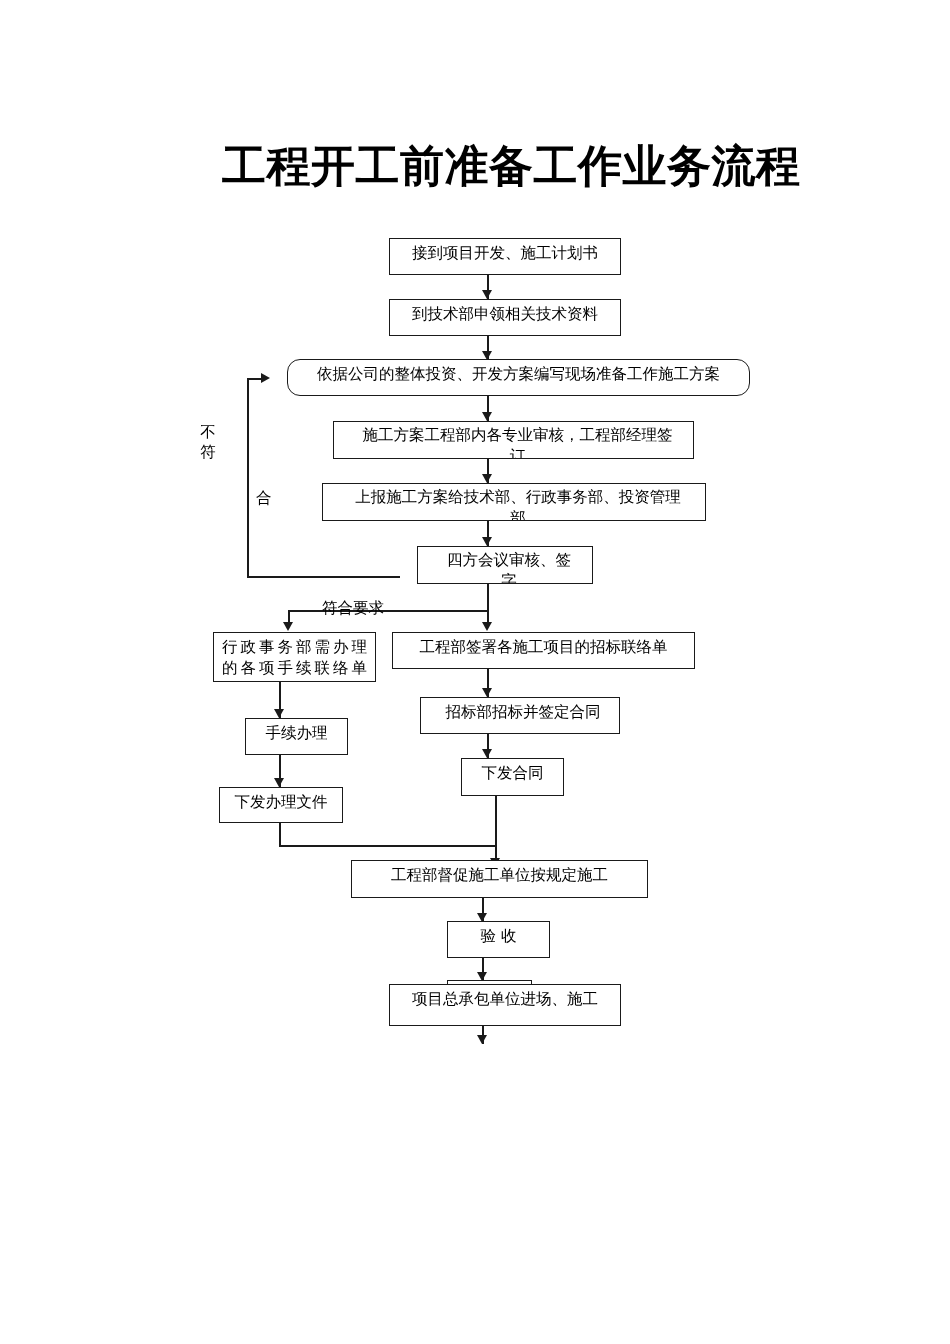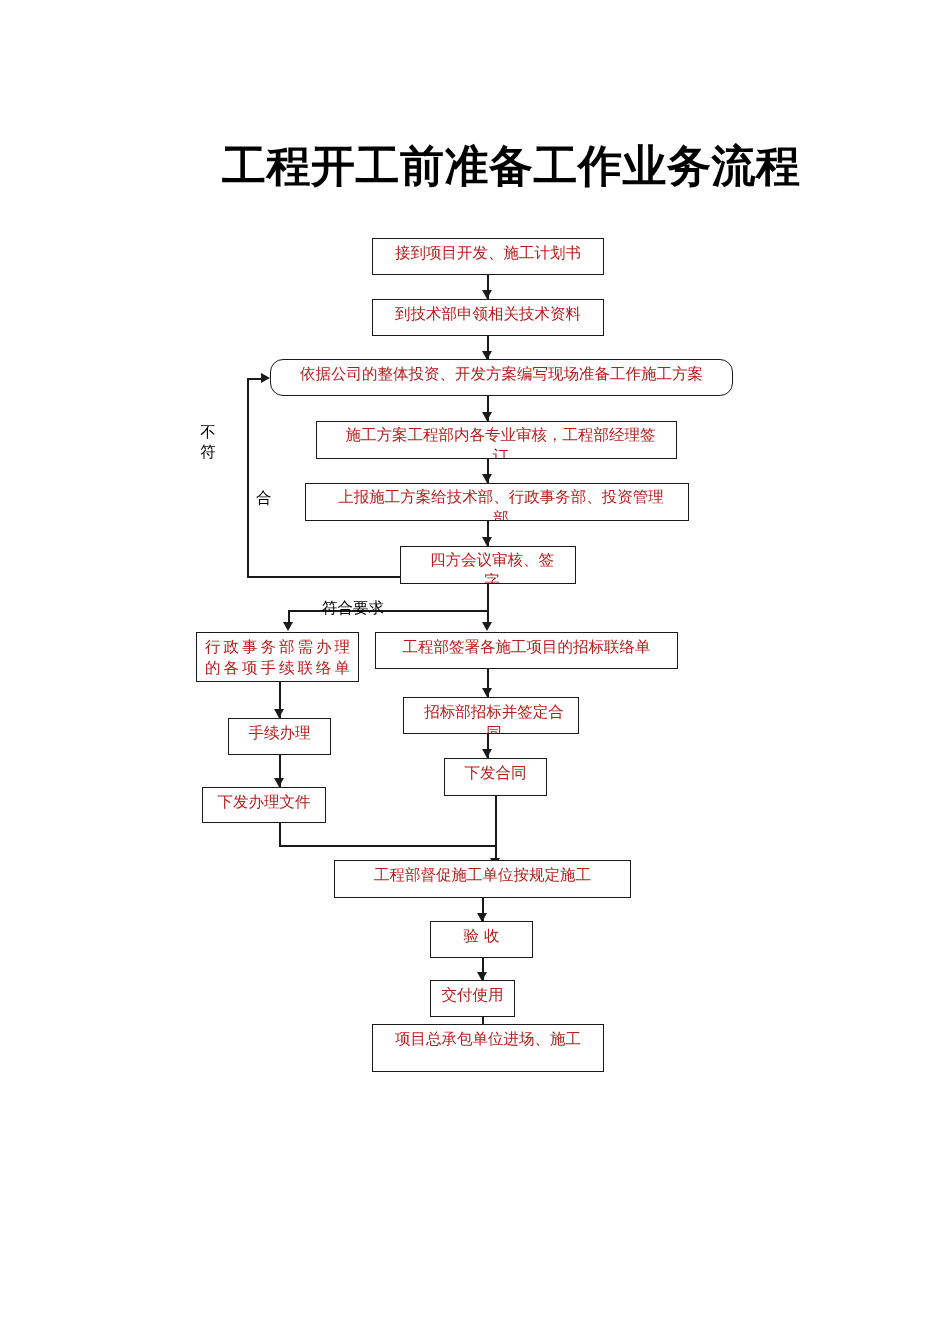--- a/index.html
+++ b/index.html
@@ -41,24 +41,25 @@
   }
 
   
   .node {
     position: absolute;
     box-sizing: border-box;
     border: 1.4px solid #1a1a1a;
     background: #ffffff;
     font-size: 15.5px;
     line-height: 21px;
-    color: #b91c1c;
+    color: #000000;
     overflow: hidden;
     padding: 4px 8px 0 8px;
     display: block;
+    margin-left: 17px;
   }
   .node .txt {
     display: block;
     white-space: pre-line;
   }
   .node.center .txt { text-align: center; }
   .node.just   .txt { text-align: justify; text-align-last: justify; }
 
   
   .node.clipped { padding-top: 3px; padding-left: 16px; }
@@ -184,21 +185,21 @@
   <div class="vline" style="left:279px; top:682px; height:36px;"></div>
   <div class="arrow-down" style="left:274px; top:709px;"></div>
 
   <div class="vline" style="left:487px; top:669px; height:28px;"></div>
   <div class="arrow-down" style="left:482px; top:688px;"></div>
 
   <div class="node center" style="left:228px; top:718px; width:103px; height:37px;">
     <span class="txt">手续办理</span>
   </div>
 
-  <div class="node center" style="left:403px; top:697px; width:176px; height:37px;padding-left:14px;">
+  <div class="node center" style="left:403px; top:697px; width:200px; height:37px;padding-left:14px;">
     <span class="txt">招标部招标并签定合同</span>
   </div>
 
   <div class="vline" style="left:279px; top:755px; height:32px;"></div>
   <div class="arrow-down" style="left:274px; top:778px;"></div>
 
   <div class="vline" style="left:487px; top:734px; height:24px;"></div>
   <div class="arrow-down" style="left:482px; top:749px;"></div>
 
   <div class="node center" style="left:202px; top:787px; width:124px; height:36px;">
@@ -231,17 +232,17 @@
   <div class="vline" style="left:482px; top:958px; height:22px;"></div>
   <div class="arrow-down" style="left:477px; top:972px;"></div>
 
   <div class="node center" style="left:430px; top:980px; width:85px; height:37px;">
     <span class="txt">交付使用</span>
   </div>
 
   <div class="vline" style="left:482px; top:1017px; height:27px;"></div>
   <div class="arrow-down" style="left:477px; top:1035px;"></div>
 
-  <div class="node center" style="left:372px; top:1024px; width:232px; height:48px;">
+  <div class="node center" style="left:372px; top:984px; width:232px; height:42px;">
     <span class="txt">项目总承包单位进场、施工</span>
   </div>
 
 </div>
 
 </body></html>

